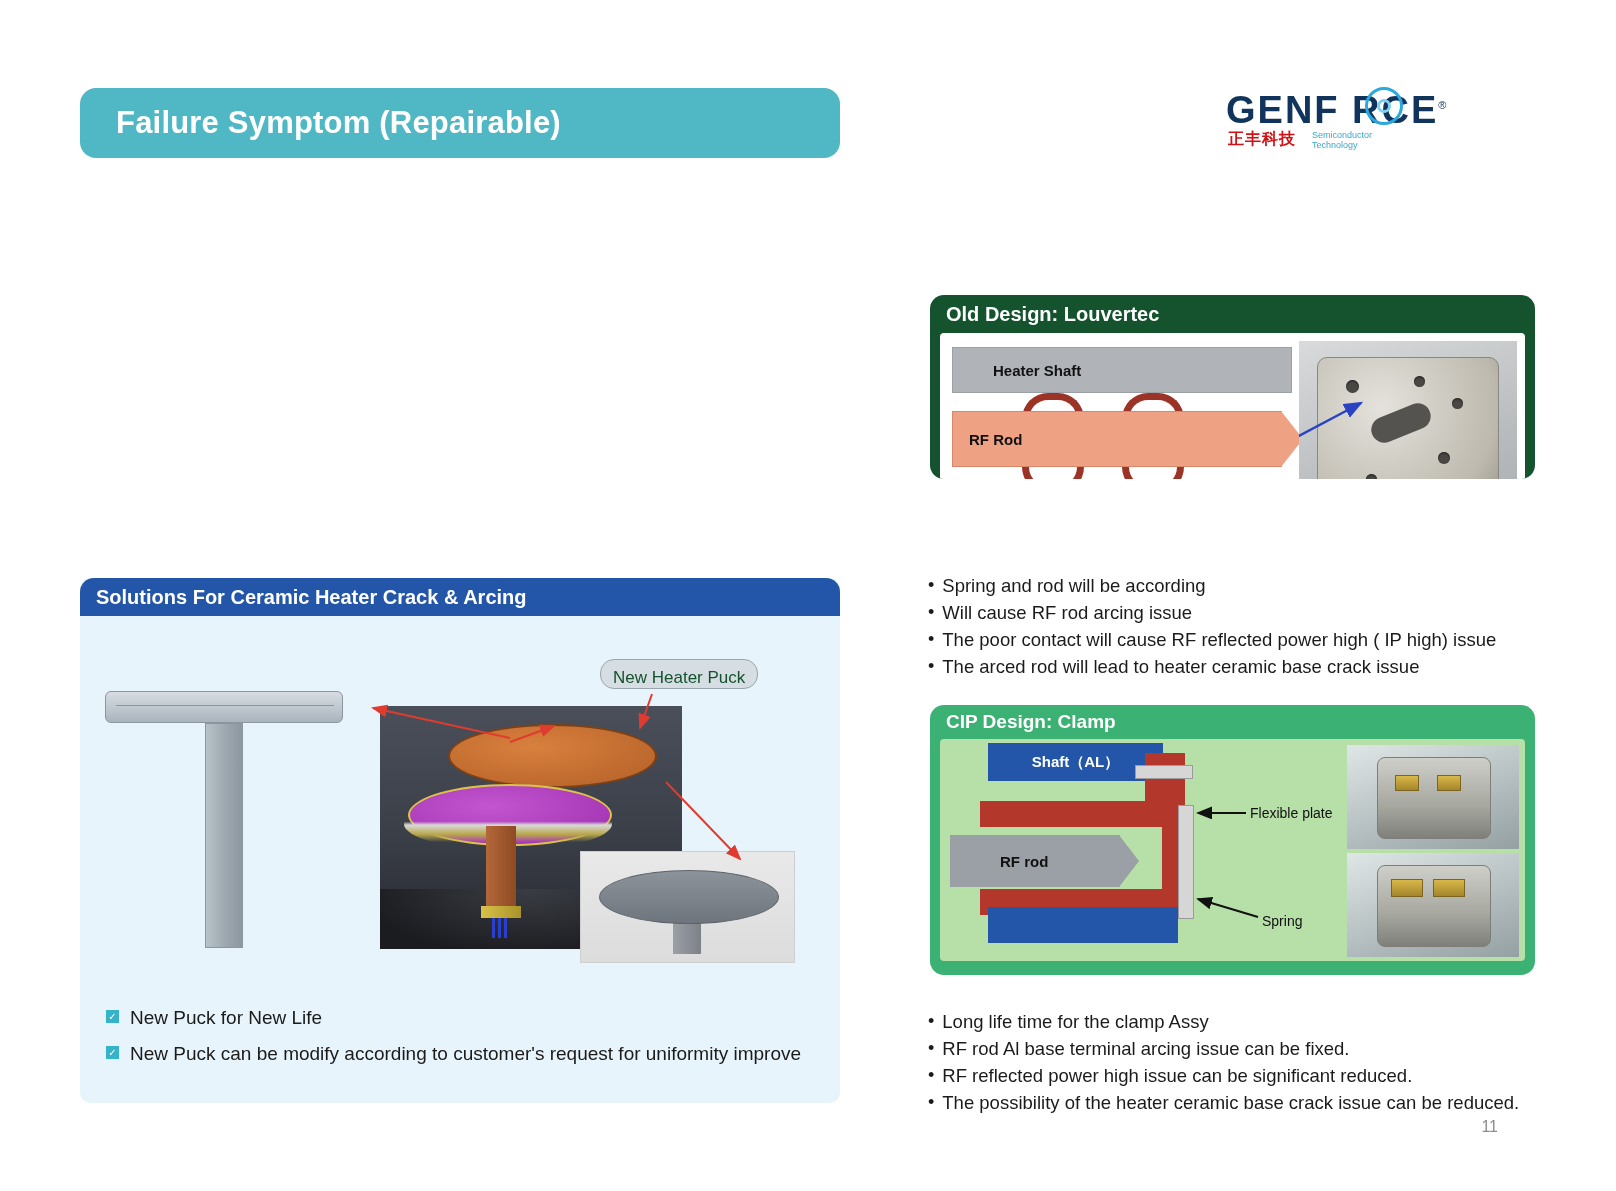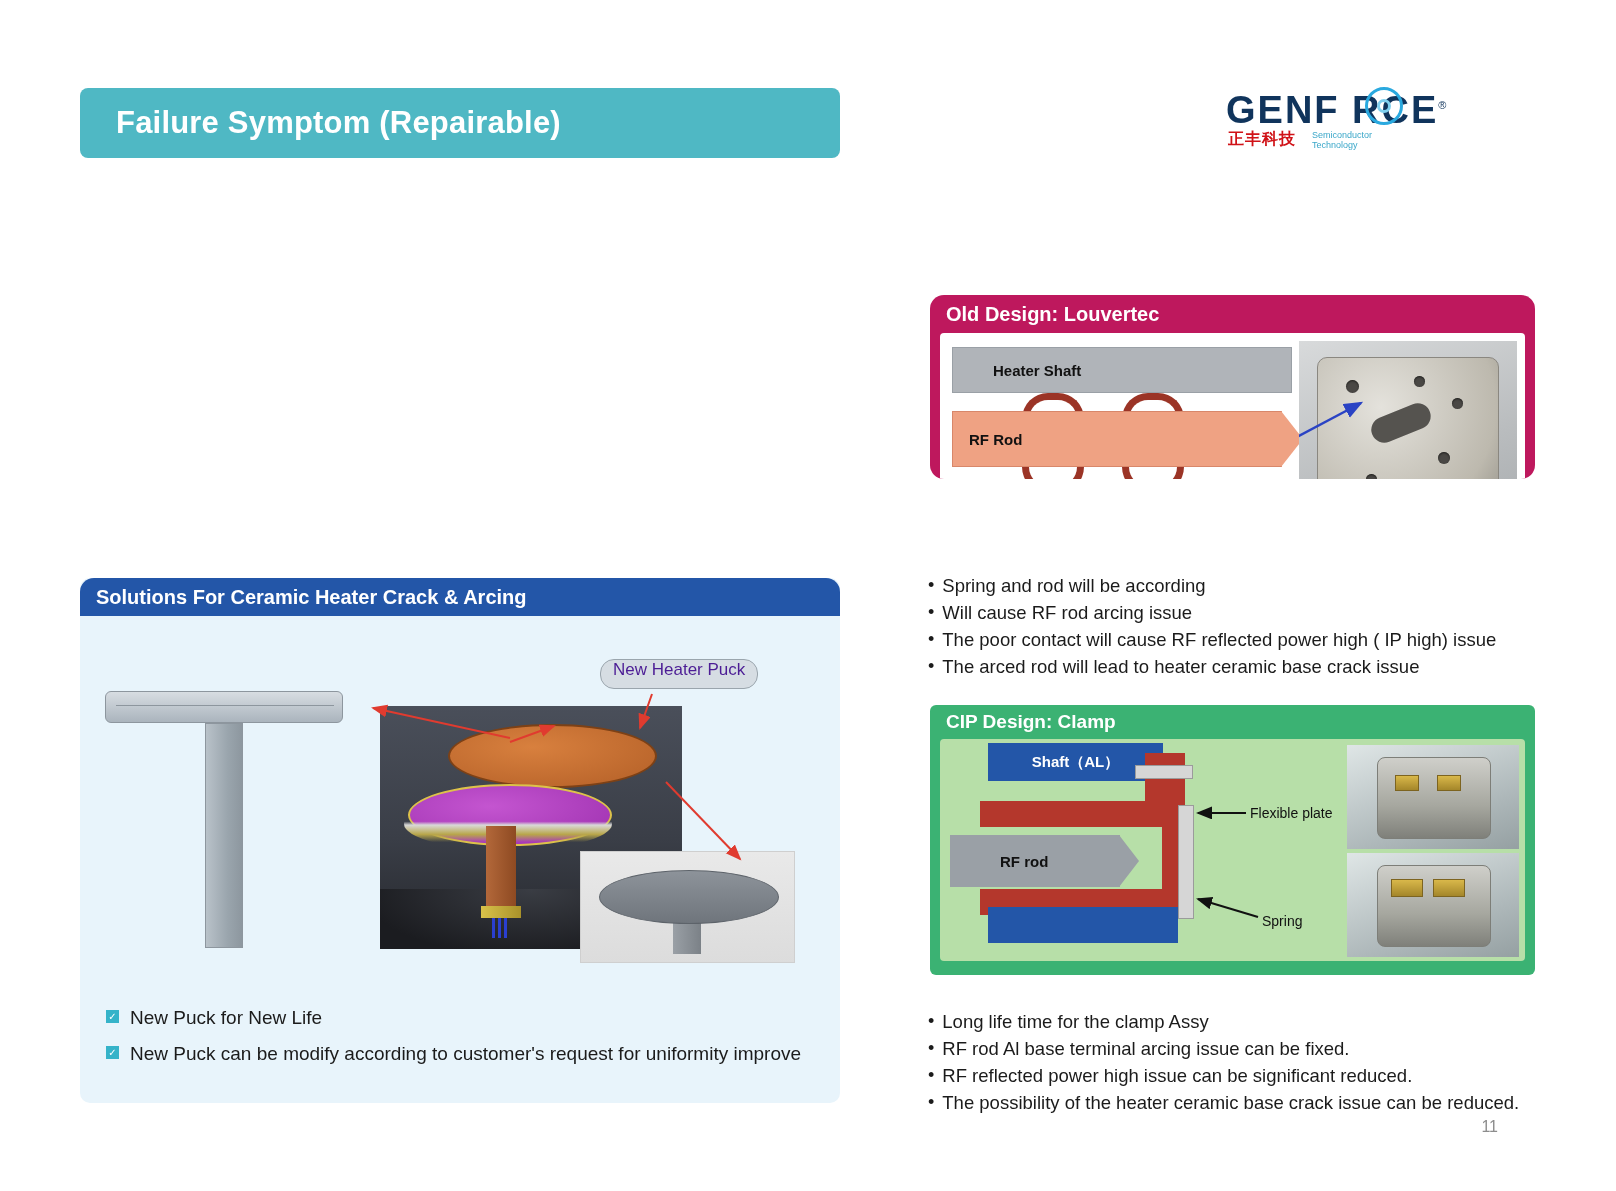--- a/index.html
+++ b/index.html
@@ -16,21 +16,21 @@
   }
 
   
   #title-banner {
     position: absolute;
     left: 80px;
     top: 88px;
     width: 760px;
     height: 70px;
     background: #4fb8c4;
-    border-radius: 8px;
+    border-radius: 16px;
     display: flex;
     align-items: center;
   }
   #title-text {
     color: #ffffff;
     font-size: 31px;
     font-weight: bold;
     letter-spacing: 0.2px;
     padding-left: 36px;
   }
@@ -279,26 +279,26 @@
   }
 
   
   #new-puck-callout {
     position: absolute;
     left: 520px;
     top: 43px;
     height: 28px;
     padding: 0 12px;
     display: flex;
-    align-items: flex-start;
+    align-items: flex-end;
     background: #d6dde3;
     border: 1px solid #9aa5ad;
     border-radius: 14px;
     font-size: 17px;
-    color: #4c1d95;
+    color: #14532d;
   }
 
   svg.arrows {
     position: absolute;
     left: 0;
     top: 0;
     width: 100%;
     height: 100%;
     pointer-events: none;
   }
@@ -332,21 +332,21 @@
     color: #1b1b1b;
     line-height: 28px;
   }
 
   
   #old-design-panel {
     left: 930px;
     top: 295px;
     width: 605px;
     height: 184px;
-    background: #be185d;
+    background: #14532d;
     border-radius: 14px;
   }
   #old-design-head {
     background: transparent;
     font-size: 20px;
     font-weight: 600;
     height: 38px;
   }
   #old-design-body {
     position: relative;
@@ -458,21 +458,21 @@
     transform: rotate(-22deg);
   }
 
   
   #cip-panel {
     left: 930px;
     top: 705px;
     width: 605px;
     height: 270px;
     background: #3bb273;
-    border-radius: 6px;
+    border-radius: 14px;
   }
   #cip-body {
     position: relative;
     margin: 0 10px 10px 10px;
     height: 222px;
     background: #b7dfa8;
     border-radius: 4px;
     overflow: hidden;
   }
   #shaft-al {

